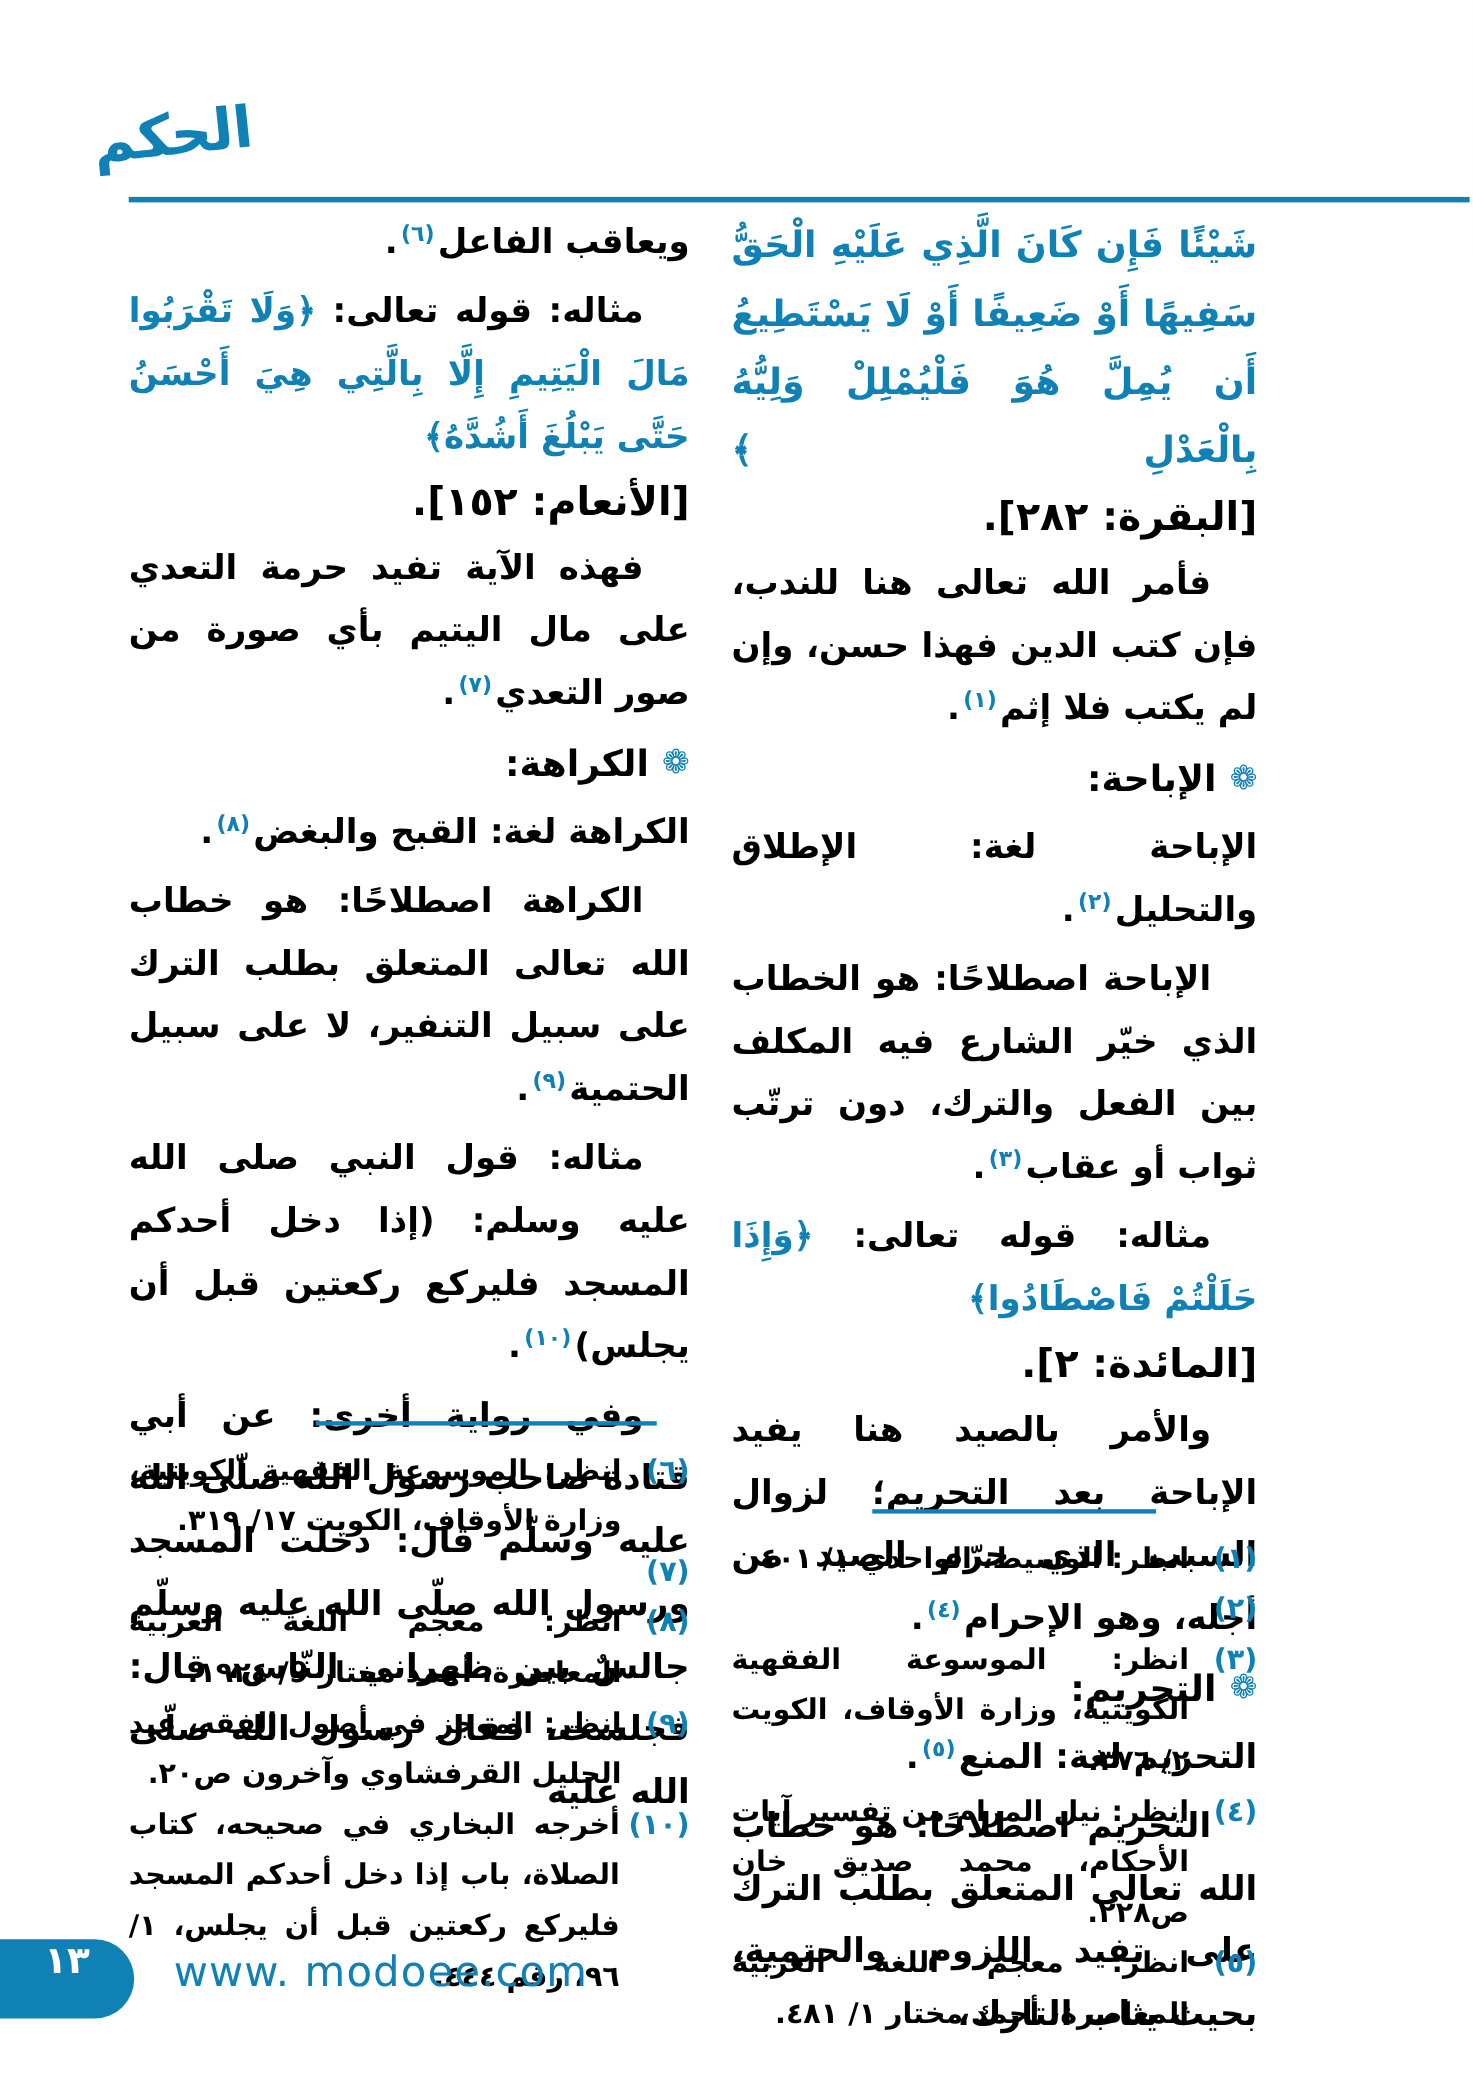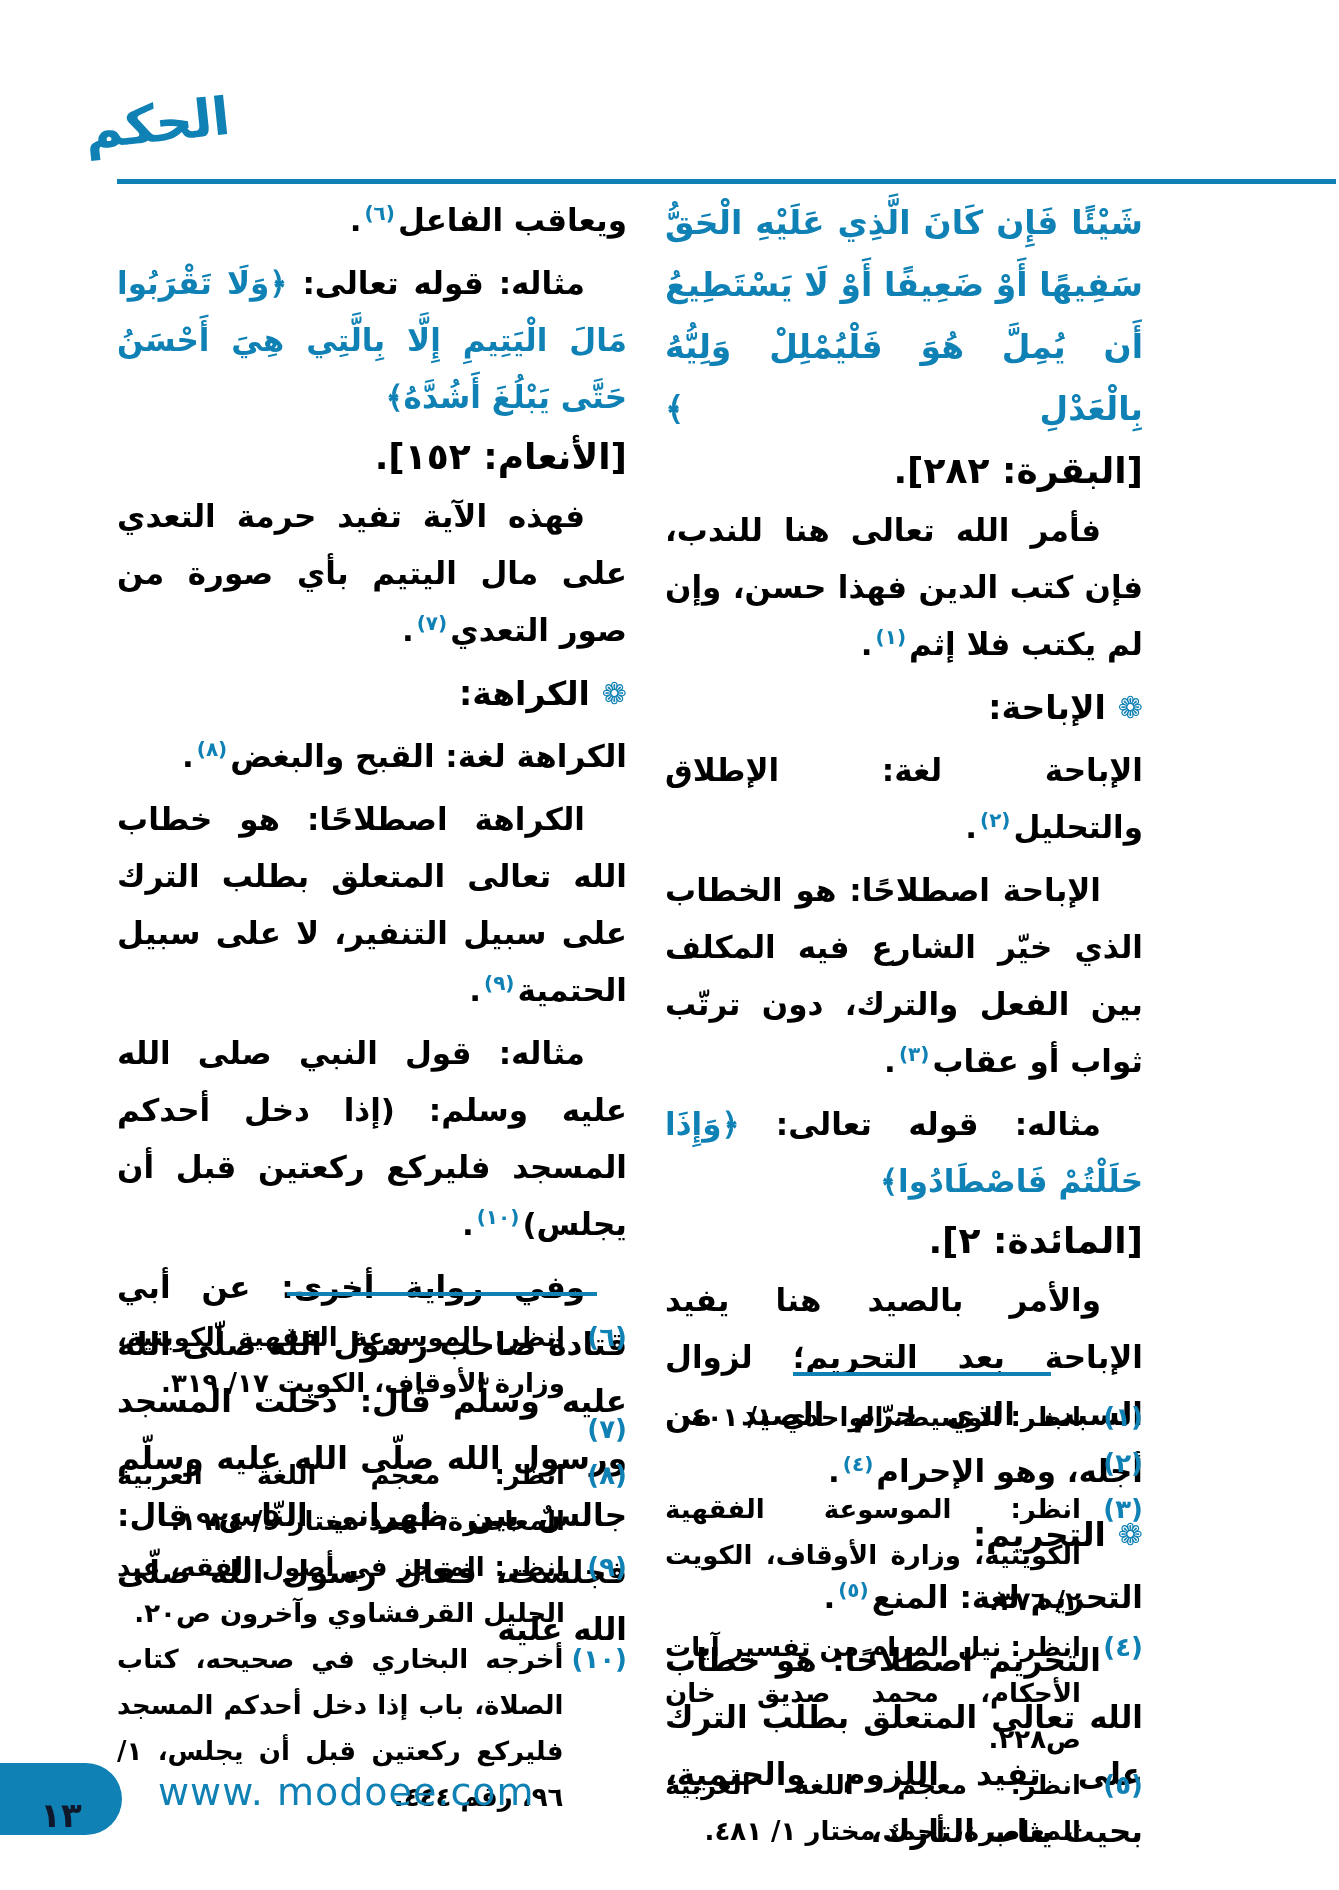--- a/index.html
+++ b/index.html
@@ -52,22 +52,22 @@
   .fn-right .fn-rule { width:258px; margin-left:auto; margin-right:92px; }
   .fn-left  .fn-rule { width:310px; margin-left:auto; margin-right:30px; }
   .footnote { display:flex; gap:8px; font-size:26px; line-height:46px; }
   .fn-num  { color:var(--accent); font-weight:700; white-space:nowrap; min-width:54px; }
   .fn-text { flex:1; font-weight:600; }
 
   
   .page-pill {
     position:absolute; left:0; top:1763px; width:122px; height:72px;
     background:var(--accent); border-radius:0 38px 38px 0;
-    display:flex; align-items:flex-end; justify-content:center;
-    color:#0f172a; font-size:34px; font-weight:700;
+    display:flex; align-items:flex-start; justify-content:center;
+    color:#ffffff; font-size:34px; font-weight:700;
   }
   .site {
     position:absolute; left:158px; top:1770px;
     color:var(--accent); font-size:38px; font-weight:400; letter-spacing:1px;
   }
 </style>
 </head>
 <body>
 
 <div class="page">

